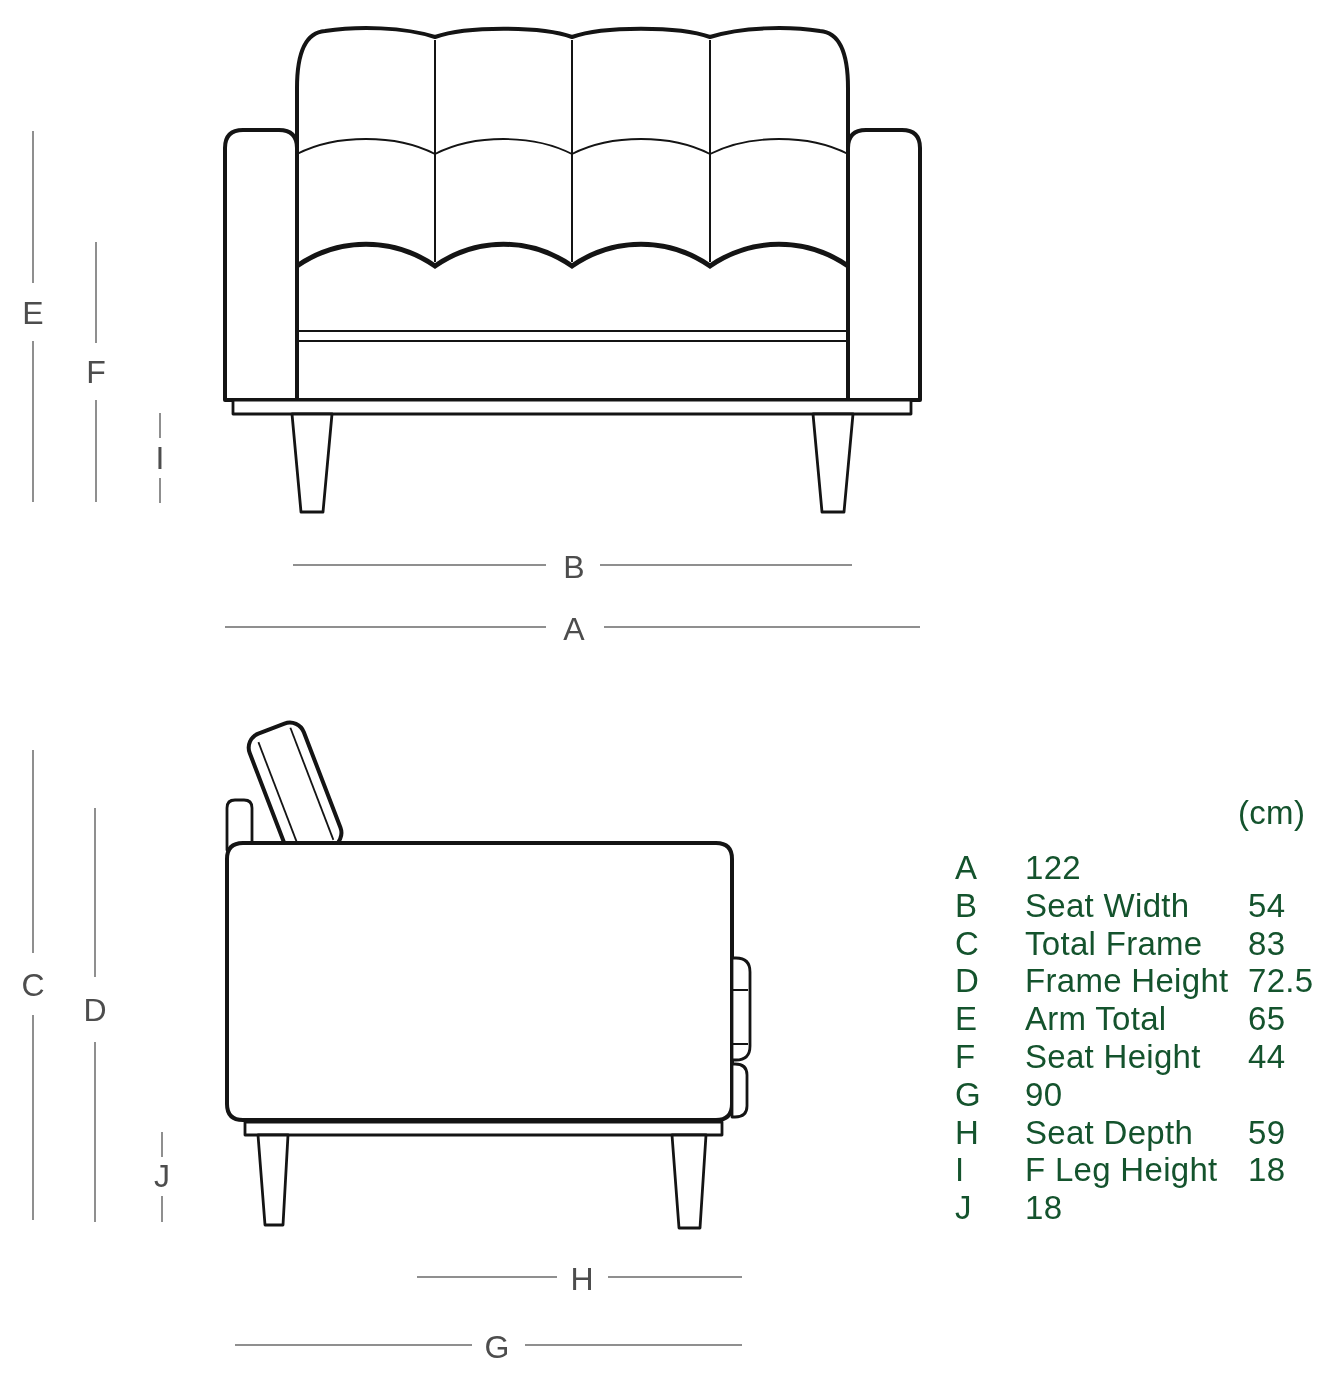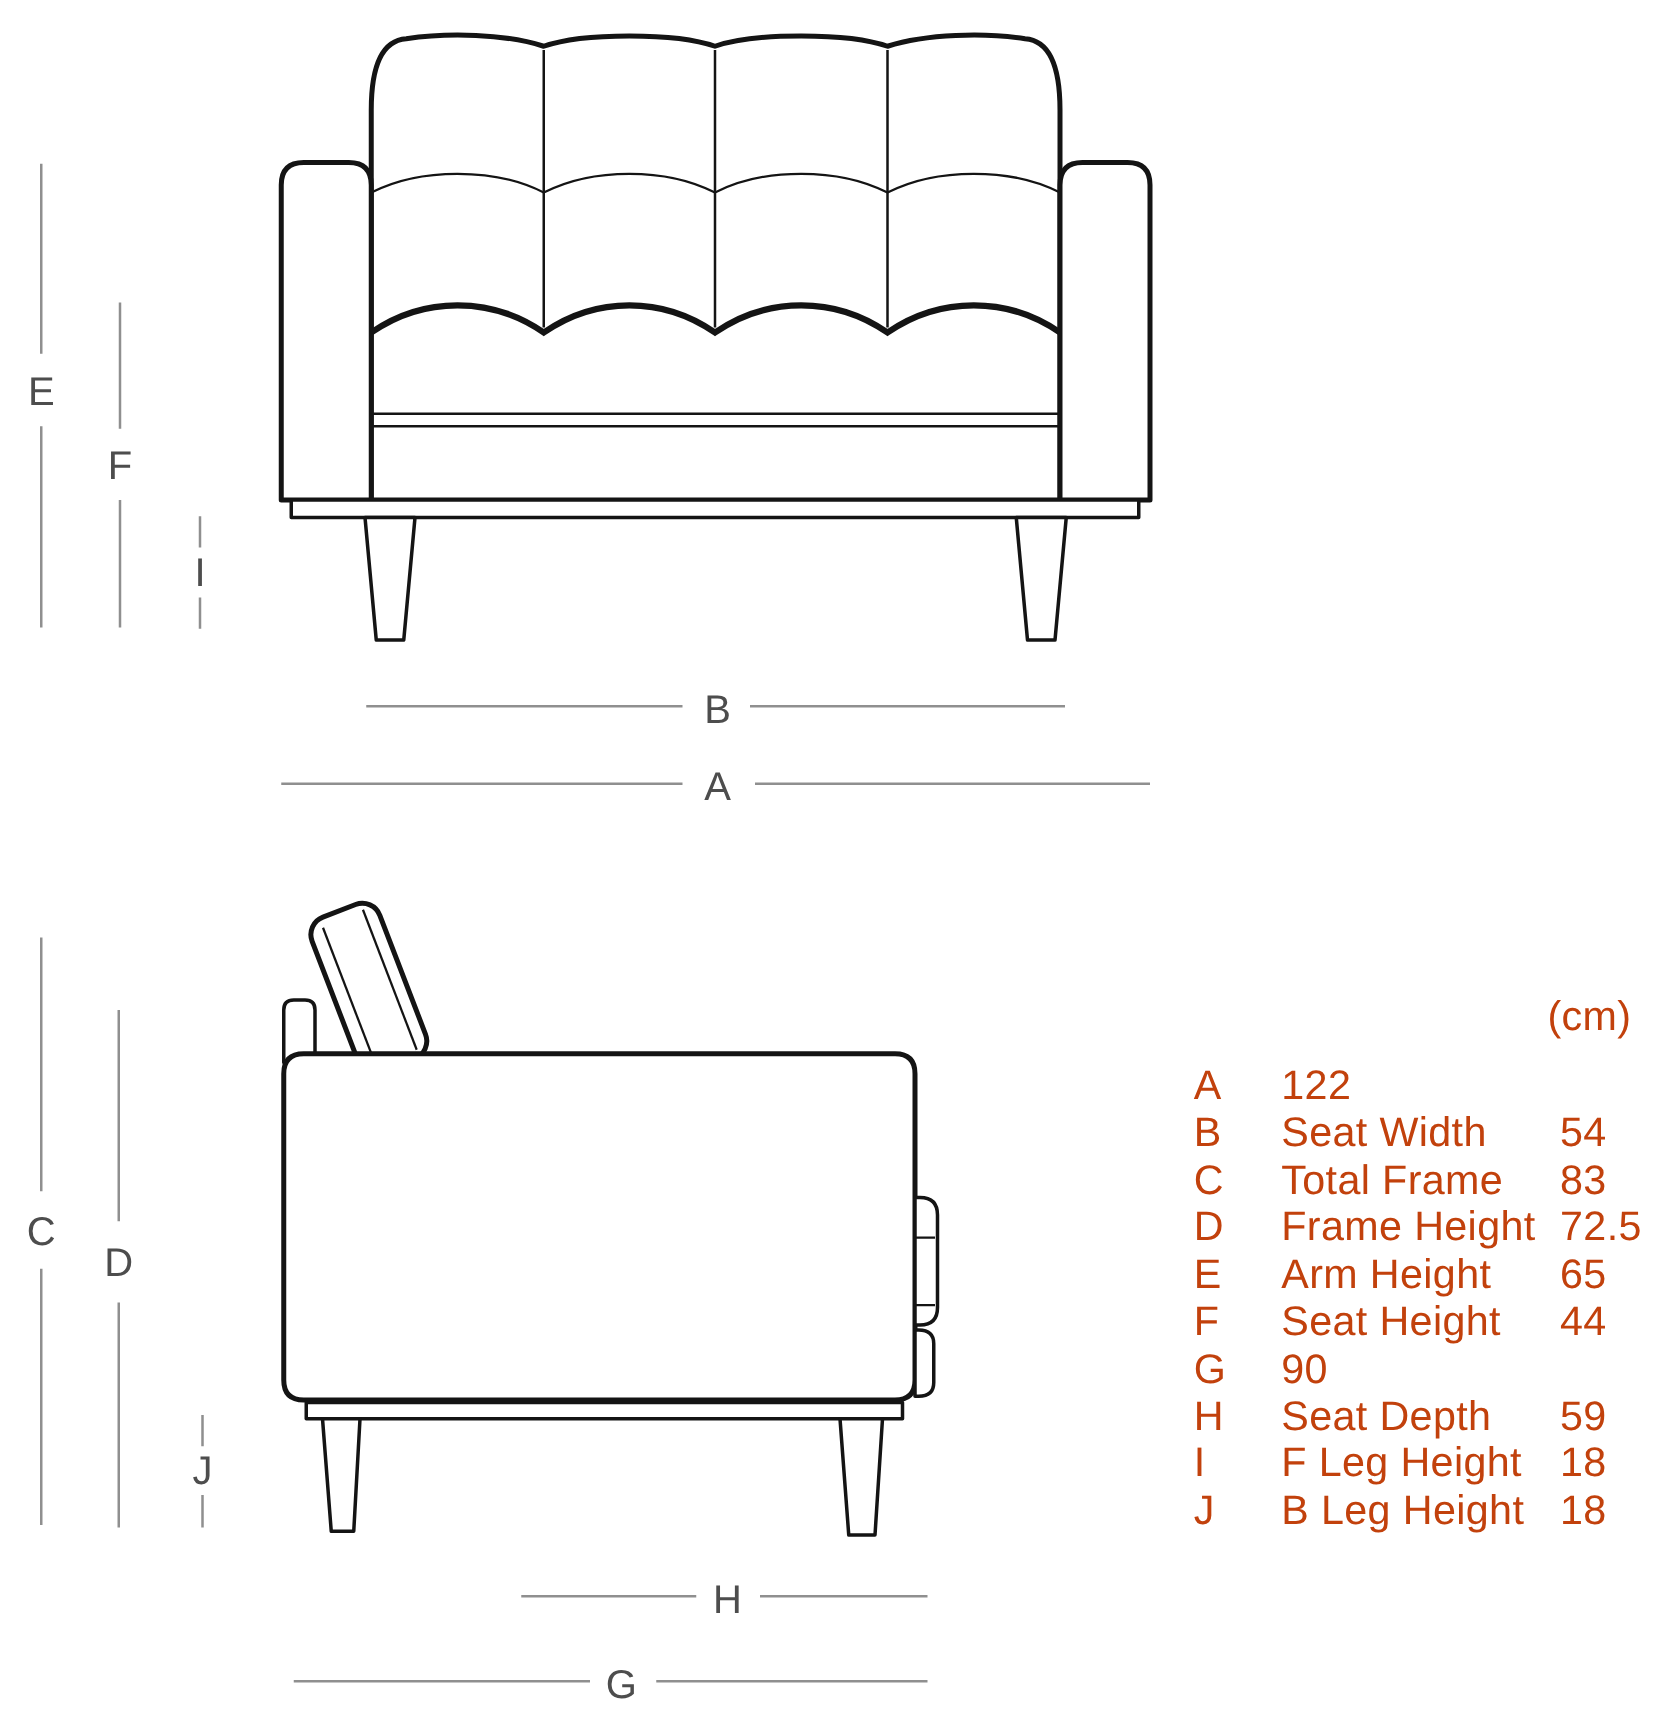--- a/index.html
+++ b/index.html
@@ -28,21 +28,21 @@
     font-family:"Liberation Sans", sans-serif;
     text-anchor:middle;
   }
 
   
   .dim-table{
     position:absolute;
     left:955px;
     top:794px;
     width:370px;
-    color:#c2410c;
+    color:#14532d;
     font-size:33px;
     letter-spacing:0.3px;
   }
   .unit{
     margin-left:283px;
     line-height:38px;
     margin-bottom:17px;
   }
   .trow{
     display:grid;
@@ -169,21 +169,21 @@
       <span>Total Frame</span>
       <span>83</span>
     </div>
     <div class="trow">
       <span>D</span>
       <span>Frame Height</span>
       <span>72.5</span>
     </div>
     <div class="trow">
       <span>E</span>
-      <span>Arm Height</span>
+      <span>Arm Total</span>
       <span>65</span>
     </div>
     <div class="trow">
       <span>F</span>
       <span>Seat Height</span>
       <span>44</span>
     </div>
     <div class="trow">
       <span>G</span>
       <span>90</span>
@@ -193,18 +193,17 @@
       <span>Seat Depth</span>
       <span>59</span>
     </div>
     <div class="trow">
       <span>I</span>
       <span>F Leg Height</span>
       <span>18</span>
     </div>
     <div class="trow">
       <span>J</span>
-      <span>B Leg Height</span>
       <span>18</span>
     </div>
   </div>
 
 </div>
 
 </body></html>

